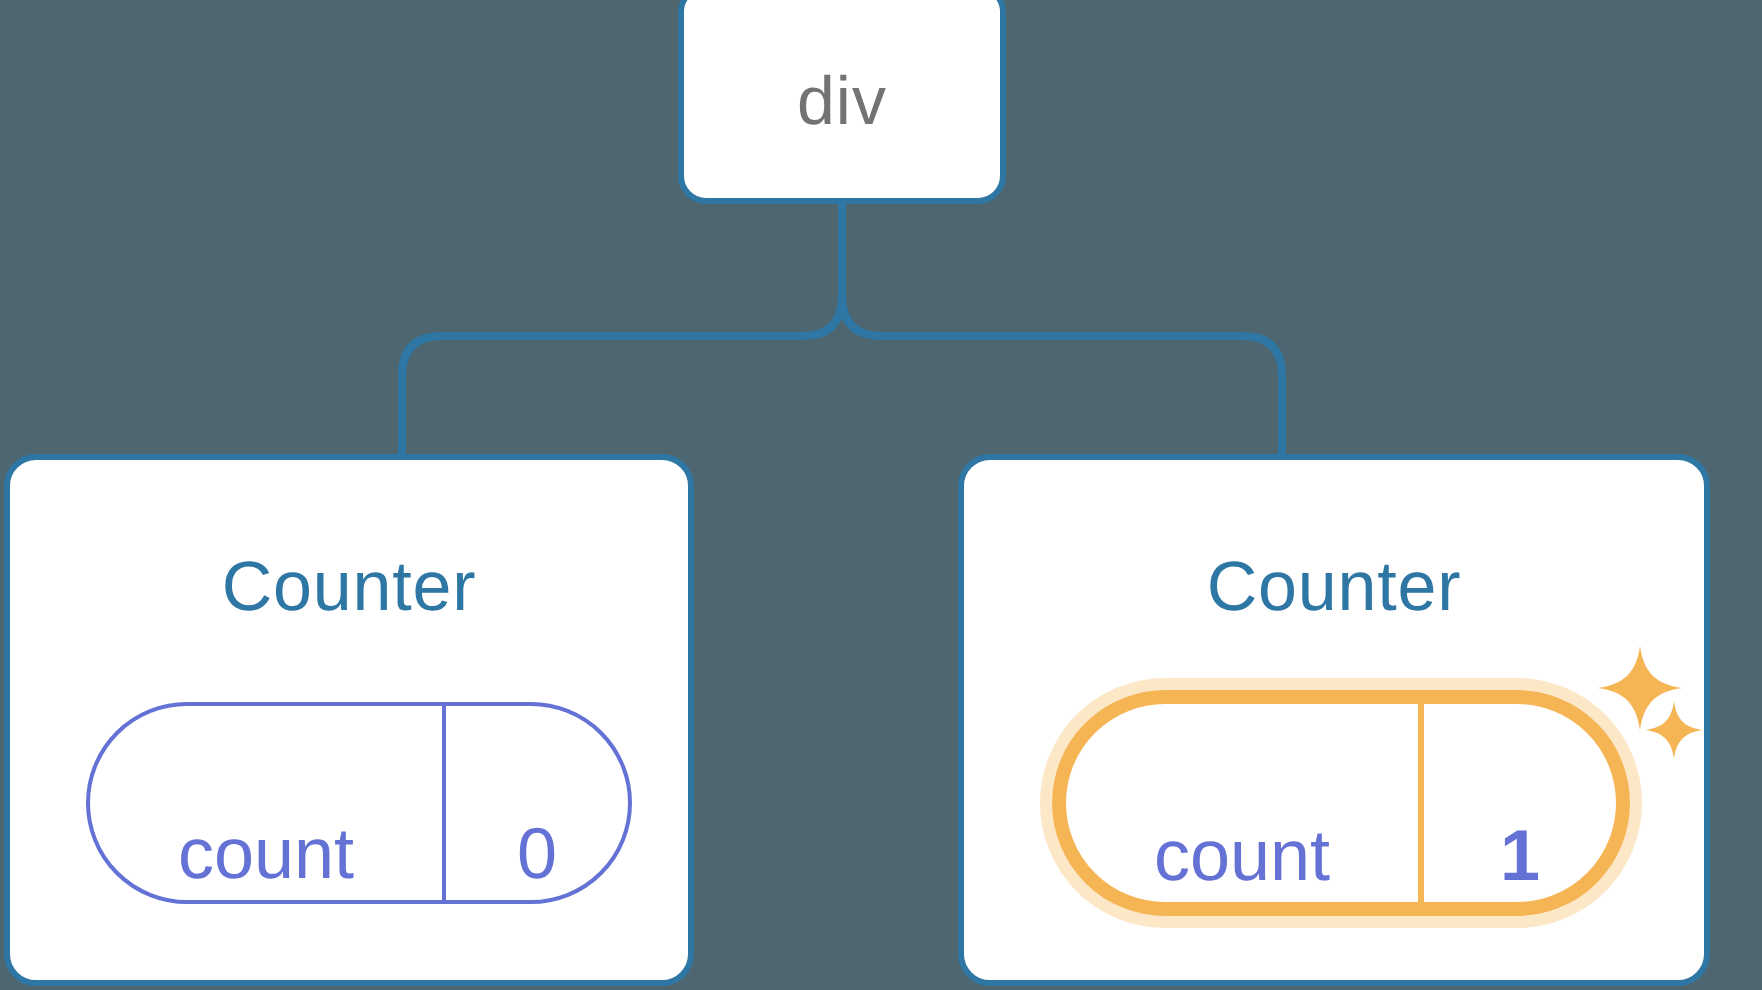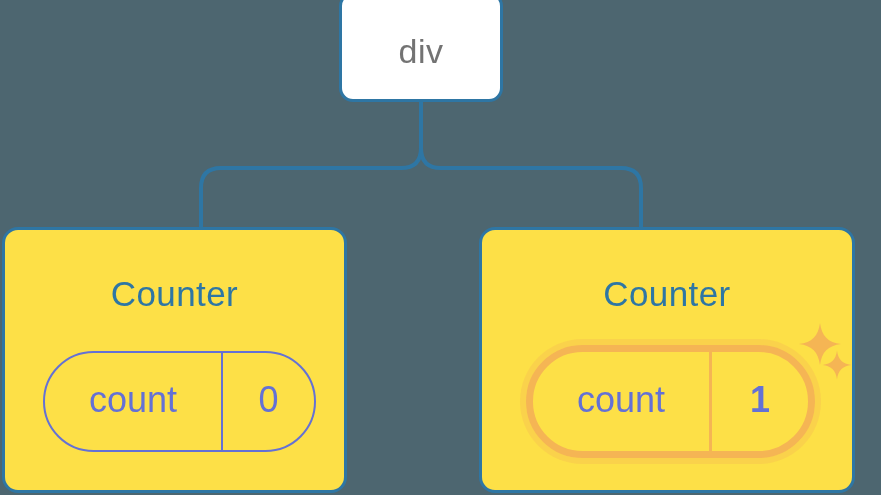--- a/index.html
+++ b/index.html
@@ -49,21 +49,21 @@
     font-size: 34px;
     color: #737373;
     letter-spacing: 0.5px;
     position: relative;
     top: 4px;
   }
 
   
   .card {
     position: absolute;
-    background: #fde047;
+    background: #ffffff;
     border: 3px solid #2e76a4;
     border-radius: 16px;
     box-sizing: border-box;
   }
   .card-left {
     left: 2px;
     top: 227px;
     width: 345px;
     height: 266px;
   }
@@ -102,21 +102,21 @@
   .pill-hl {
     left: 44px;
     top: 115px;
     width: 289px;
     height: 113px;
     border: 7px solid #f5b554;
     box-shadow: 0 0 0 6px rgba(245,181,84,0.33);
   }
   .pill-key, .pill-val {
     display: flex;
-    align-items: center;
+    align-items: flex-end;
     justify-content: center;
     font-size: 36px;
     color: #6471d5;
     box-sizing: border-box;
   }
   .pill-plain .pill-key { flex: 0 0 176px; }
   .pill-plain .pill-val {
     flex: 1 1 auto;
     border-left: 2px solid #6471d5;
   }

